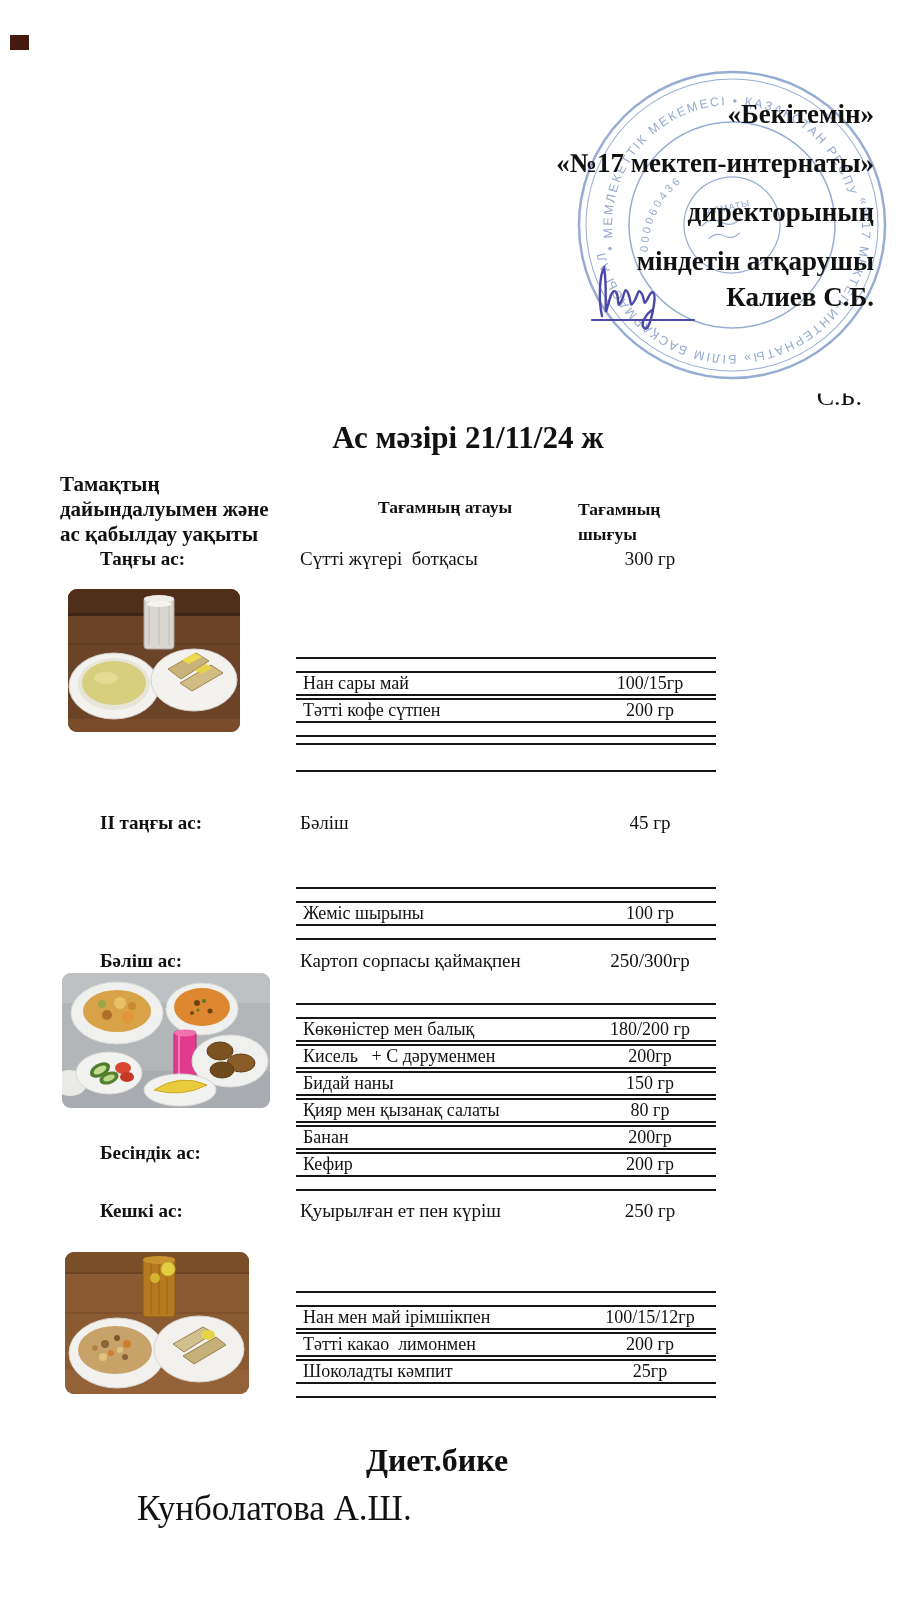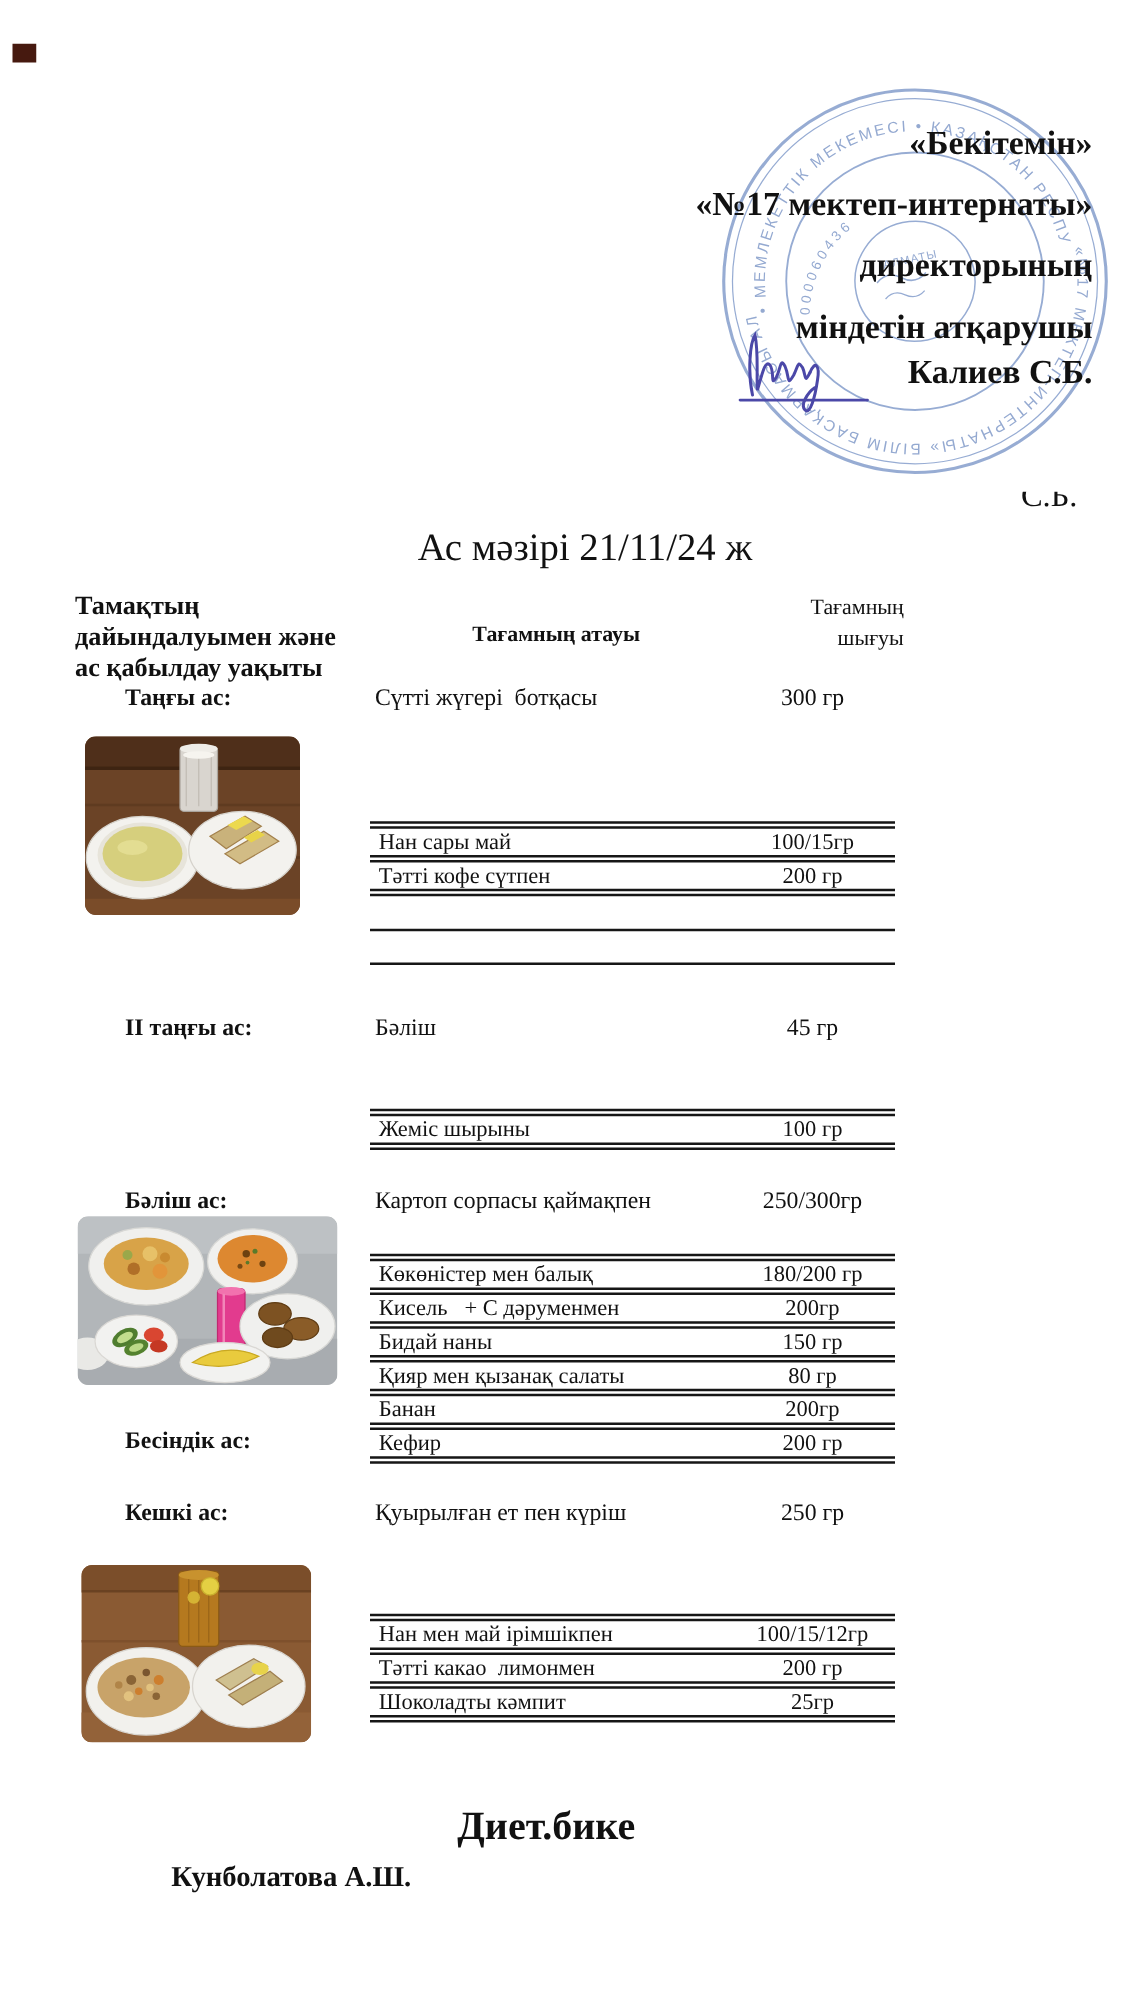--- a/index.html
+++ b/index.html
@@ -16,51 +16,51 @@
 
   
   .approval{right:26px;top:90px;text-align:right;font-size:27px;font-weight:bold;
             line-height:49px;z-index:2;white-space:nowrap;}
   .signer{right:26px;top:282px;font-size:27px;font-weight:bold;z-index:2;}
   .signature-svg{left:588px;top:258px;z-index:2;}
   .initials{right:38px;top:382px;font-size:26px;font-weight:normal;z-index:2;
             clip-path:inset(38% 0 0 0);}
 
   
-  .title{left:36px;top:420px;width:864px;text-align:center;font-size:31px;font-weight:normal;}
+  .title{left:36px;top:420px;width:864px;text-align:center;font-size:31px;font-weight:bold;}
   .h-col1{left:60px;top:472px;width:290px;text-align:left;font-size:21px;font-weight:bold;line-height:25px;}
   .h-col2{left:330px;top:497px;width:230px;text-align:center;font-size:17.5px;font-weight:bold;}
-  .h-col3{left:578px;top:473px;width:145px;text-align:right;font-size:17.5px;font-weight:normal;line-height:25px;}
+  .h-col3{left:578px;top:497px;width:145px;text-align:left;font-size:17.5px;font-weight:bold;line-height:25px;}
 
   
   .prow{left:0;width:900px;height:24px;font-size:19px;}
   .prow .mlabel{position:absolute;left:100px;font-weight:bold;text-align:right;}
   .prow .pname{position:absolute;left:300px;white-space:pre-wrap;}
   .prow .pqty{position:absolute;left:584px;width:132px;text-align:center;}
 
   
   .bgroup{position:absolute;left:296px;width:420px;border-top:2px solid #161616;
-          border-bottom:2px solid #161616;padding:2px 0;box-sizing:border-box;}
+          border-bottom:2px solid #161616;padding:12px 0;box-sizing:border-box;}
   .brow{display:flex;align-items:center;border-top:2px solid #161616;border-bottom:2px solid #161616;
         height:25px;box-sizing:border-box;font-size:18px;}
   .brow + .brow{margin-top:2px;justify-content:flex-end;}
   .brow .name{flex:1;padding-left:7px;white-space:pre-wrap;overflow:hidden;}
   .brow .qty{width:132px;text-align:center;}
 
   .side-label{font-size:19px;font-weight:bold;left:100px;}
 
   .hline{left:296px;width:420px;height:2px;background:#161616;}
 
   
   .photo{position:absolute;border-radius:9px;overflow:hidden;}
   .photo svg{display:block;}
 
   
   .f-role{left:137px;top:1442px;width:600px;text-align:center;font-size:32px;font-weight:bold;}
-  .f-name{left:137px;top:1489px;font-size:23px;font-weight:bold;}
+  .f-name{left:137px;top:1489px;font-size:35px;font-weight:normal;}
 </style>
 </head>
 <body>
 
 <div class="page">
 
   <div class="abs corner-mark"></div>
 
   <svg class="abs stamp" width="340" height="330" viewBox="0 0 340 330">
     <defs>

